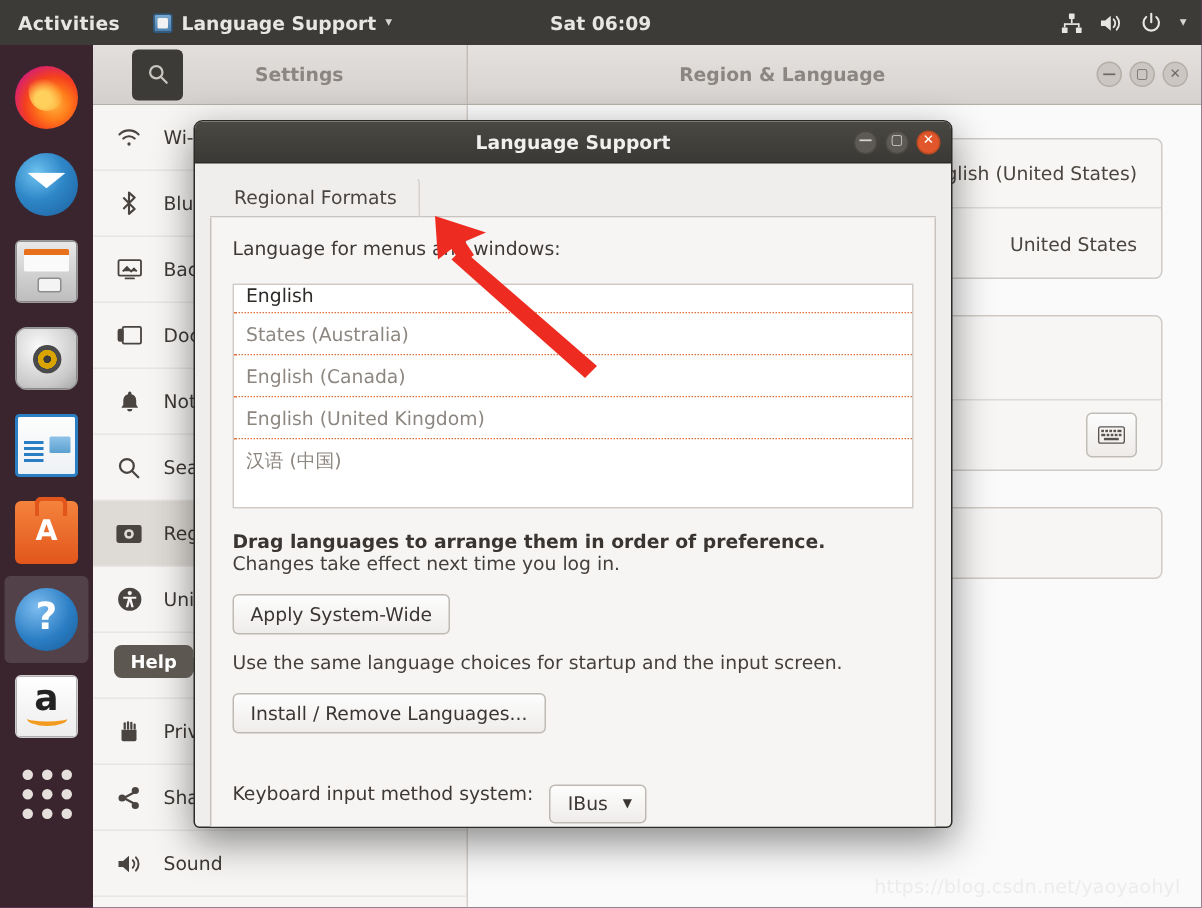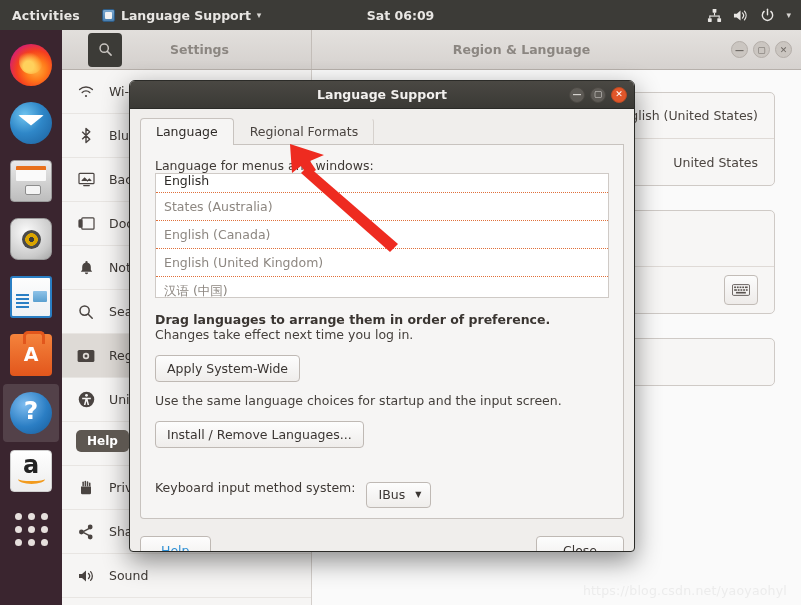--- a/index.html
+++ b/index.html
@@ -230,22 +230,22 @@
   }
   .tab.inactive { color:#4a4440; border-right:1px solid #d6d1cd; }
 
   #tabpage {
     flex:1; background:#f6f5f4; border:1px solid #c8c3bf; border-top:none;
     border-radius:0 0 4px 4px; padding:13px 14px 10px;
     display:flex; flex-direction:column;
   }
   .lbl { font-size:12.5px; color:#3f3935; }
   #langlist {
-    margin-top:0; background:#fff; border:1px solid #cfcac6;
-    height:125px; overflow:hidden;
+    margin-top:16px; background:#fff; border:1px solid #cfcac6;
+    height:150px; overflow:hidden;
   }
   .langrow {
     height:28px; line-height:28px; padding:0 8px; font-size:12.5px;
     color:#8d8781; border-bottom:1px dotted #e0703a; background:#fff;
   }
   .langrow.first { color:#2d2a27; height:19px; line-height:14px; }
   .langrow:last-child { border-bottom:none; }
 
   .hint-bold { margin-top:14px; font-size:12.5px; font-weight:bold; color:#3a3531; }
   .hint { font-size:12.5px; color:#45403c; }
@@ -573,21 +573,20 @@
       <span class="t">Language Support</span>
       <span class="ctrls">
         <span class="dctl">—</span>
         <span class="dctl">▢</span>
         <span class="dctl close">✕</span>
       </span>
     </div>
 
     <div id="dlg-inner">
       <div id="tabs">
-        <div class="tab active">Language</div>
         <div class="tab inactive">Regional Formats</div>
       </div>
 
       <div id="tabpage">
         <div class="lbl">Language for menus and windows:</div>
 
         <div id="langlist">
           <div class="langrow first">English</div>
           <div class="langrow">States (Australia)</div>
           <div class="langrow">English (Canada)</div>

